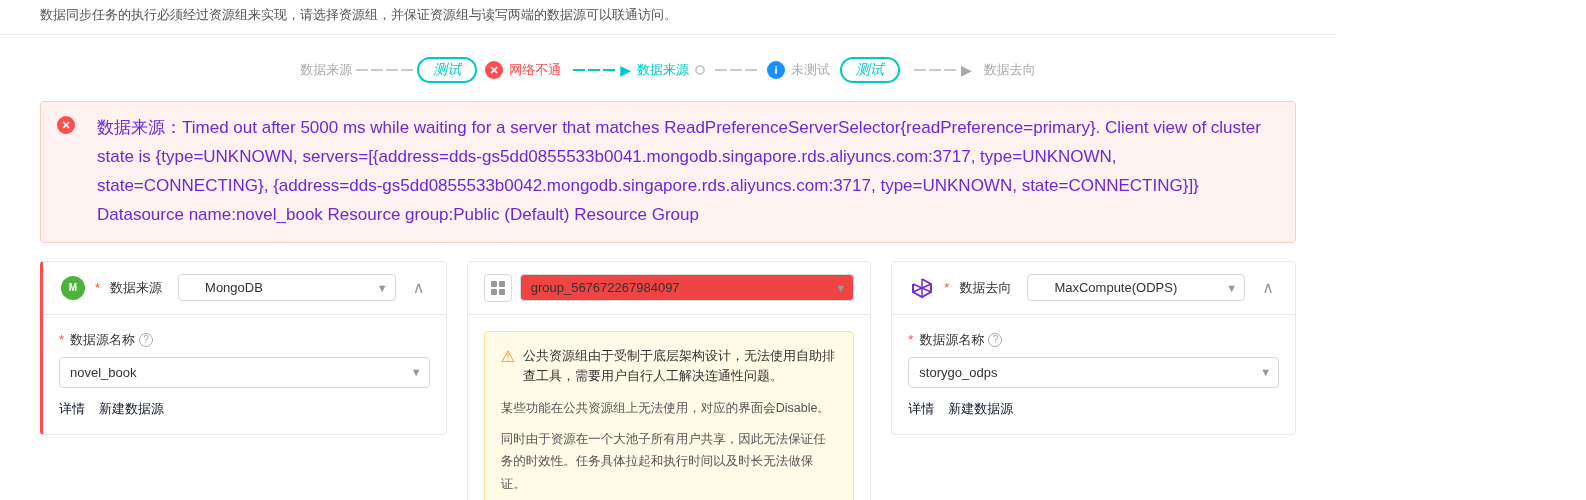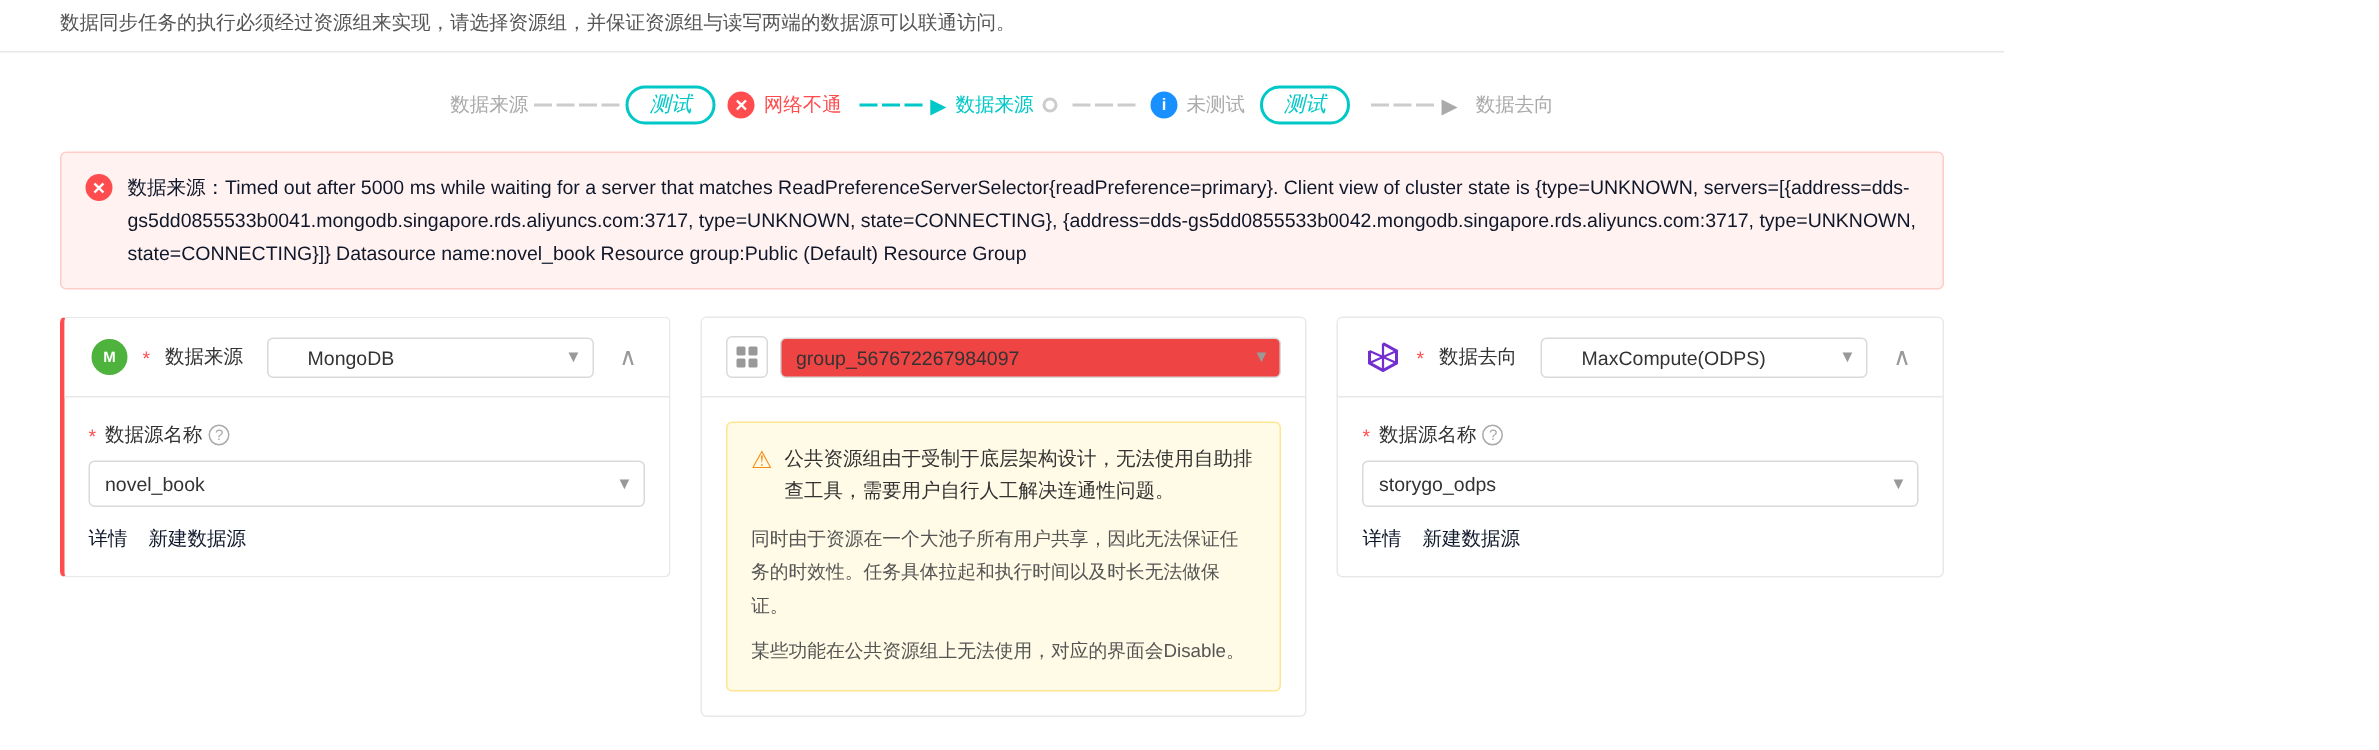--- a/index.html
+++ b/index.html
@@ -133,23 +133,24 @@
       background: #fff2f0;
       border: 1px solid #ffccc7;
       border-radius: 4px;
       padding: 12px 16px;
       display: flex;
       align-items: flex-start;
       gap: 10px;
     }
 
     .error-banner-text {
-      font-size: 13px;
-      color: #0f172a;
+      font-size: 17px;
+      color: #6d28d9;
       line-height: 1.7;
+      margin-left: 12px;
     }
 
     
     .three-col {
       display: flex;
       gap: 0;
       padding: 0 40px;
       align-items: flex-start;
     }
 
@@ -531,22 +532,22 @@
           </select>
           <span class="select-arrow">▼</span>
         </div>
       </div>
       <div class="warning-box">
         <div class="warning-header">
           <span class="warning-icon">⚠</span>
           <span class="warning-title">公共资源组由于受制于底层架构设计，无法使用自助排查工具，需要用户自行人工解决连通性问题。</span>
         </div>
         <div class="warning-body">
+          <p>某些功能在公共资源组上无法使用，对应的界面会Disable。</p>
           <p>同时由于资源在一个大池子所有用户共享，因此无法保证任务的时效性。任务具体拉起和执行时间以及时长无法做保证。</p>
-          <p>某些功能在公共资源组上无法使用，对应的界面会Disable。</p>
         </div>
       </div>
     </div>
 
     <div class="col-panel">
       <div class="panel-header">
 
         <div class="panel-icon">
           <svg width="22" height="22" viewBox="0 0 22 22">
             <polyline points="11,2 20,7 20,15 11,20 2,15 2,7" fill="none" stroke="#722ed1" stroke-width="2"></polyline>

